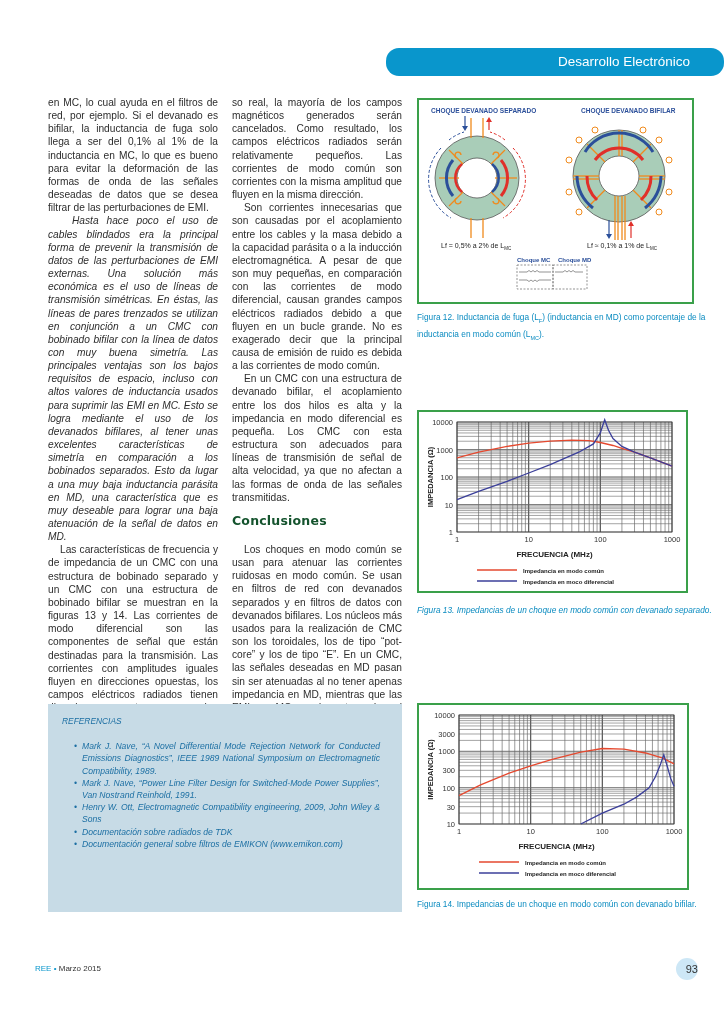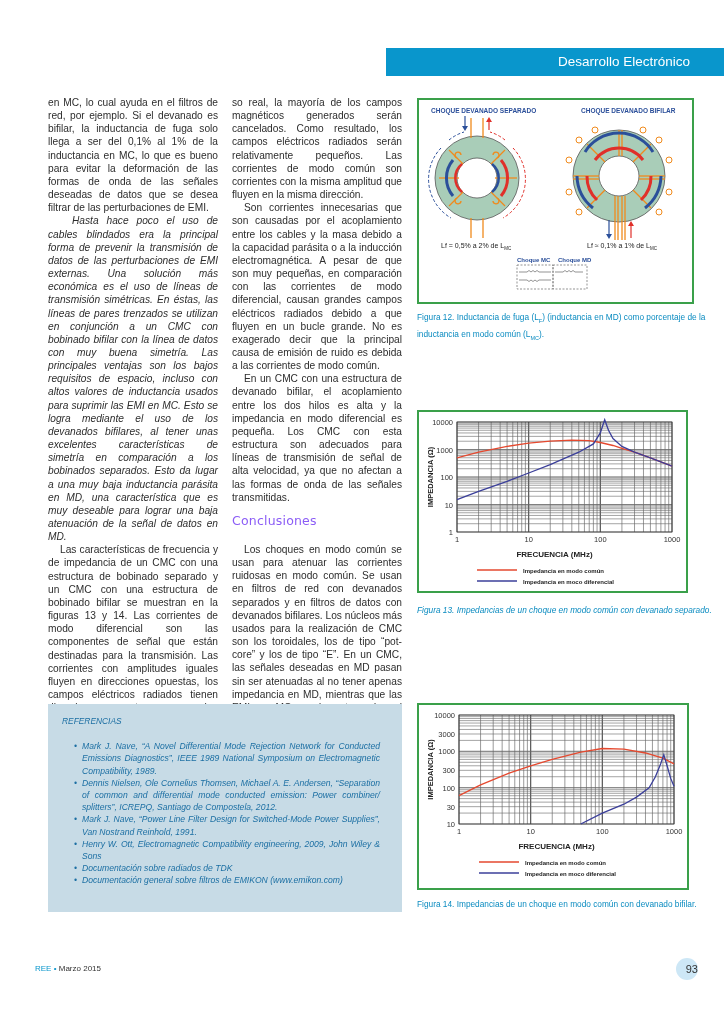--- a/index.html
+++ b/index.html
@@ -1,26 +1,26 @@
 <!DOCTYPE html>
 <html><head>
 <meta charset="utf-8">
 <style>
   html, body { margin:0; padding:0; }
   body { width:724px; height:1024px; background:#ffffff; position:relative; overflow:hidden;
          font-family:"Liberation Sans", sans-serif; color:#2b2b2b; }
   .header-bar { position:absolute; left:386px; top:48px; width:338px; height:28px; background:#0996cc;
-                color:#ffffff; font-size:13.5px; line-height:28px; text-align:right; box-sizing:border-box; padding-right:34px; }
+                color:#ffffff; font-size:13.5px; line-height:28px; text-align:right; box-sizing:border-box; padding-right:34px;border-radius:13px; }
   .col { position:absolute; font-size:10.2px; line-height:13.15px; text-align:justify; color:#2d2d2d; }
   .col p { margin:0; }
   .col p.ind { text-indent:12px; }
   .col p.ind2 { text-indent:24px;font-style:italic; }
   #col1 { left:48px; top:96px; width:170px; }
   #col2 { left:232px; top:96px; width:170px; }
-  .section-title { color:#8b5cf6; font-weight:normal; font-size:12.5px; margin:10px 0 16px 0 !important; letter-spacing:0.2px; font-family:"DejaVu Sans", sans-serif; }
+  .section-title { color:#14532d; font-weight:bold; font-size:12.5px; margin:10px 0 16px 0 !important; letter-spacing:0.2px; font-family:"DejaVu Sans", sans-serif; }
   .endmark { display:inline-block; width:8px; height:9px; background:#222; vertical-align:-1px; margin-left:4px; }
   .refs { position:absolute; left:48px; top:704px; width:354px; height:208px; background:#c7dbe6; box-sizing:border-box; padding:11px 10px 0 14px; color:#1c6fa3; font-style:italic; font-size:8.6px; line-height:12.2px; }
   .refs .title { font-size:8.4px; margin-bottom:13px; }
   .refs ul { list-style:none; margin:12px; padding:0; }
   .refs li { position:relative; padding-left:8px; text-align:justify; margin-bottom:0; }
   .refs li::before { content:"•"; position:absolute; left:0; top:0; }
   .figbox { position:absolute; border:2px solid #3aa04a; box-sizing:border-box; background:#fff; }
   #fig12 { left:417px; top:98px; width:277px; height:206px; }
   #fig13 { left:417px; top:410px; width:271px; height:183px; }
   #fig14 { left:417px; top:703px; width:272px; height:187px; }
@@ -50,21 +50,20 @@
   <p class="ind">Son corrientes innecesarias que son causadas por el acoplamiento entre los cables y la masa debido a la capacidad parásita o a la inducción electromagnética. A pesar de que son muy pequeñas, en comparación con las corrientes de modo diferencial, causan grandes campos eléctricos radiados debido a que fluyen en un bucle grande. No es exagerado decir que la principal causa de emisión de ruido es debida a las corrientes de modo común.</p>
   <p class="ind">En un CMC con una estructura de devanado bifilar, el acoplamiento entre los dos hilos es alta y la impedancia en modo diferencial es pequeña. Los CMC con esta estructura son adecuados para líneas de transmisión de señal de alta velocidad, ya que no afectan a las formas de onda de las señales transmitidas.</p>
   <p class="section-title">Conclusiones</p>
   <p class="ind"><span>Los choques en modo común se usan para atenuar las corrientes ruidosas en modo común. Se usan en filtros de red con devanados separados y en filtros de datos con devanados bifilares. Los núcleos más usados para la realización de CMC son los toroidales, los de tipo “pot-core” y los de tipo “E”. En un CMC, las señales deseadas en MD pasan sin ser atenuadas al no tener apenas impedancia en MD, mientras que las EMI en MC quedan atenuadas al presentar una alta impedancia en MC.</span><span class="endmark"></span></p>
 </div>
 
 <div class="refs">
   <div class="title">REFERENCIAS</div>
   <ul>
     <li>Mark J. Nave, “A Novel Differential Mode Rejection Network for Conducted Emissions Diagnostics”, IEEE 1989 National Symposium on Electromagnetic Compatibility, 1989.</li>
-    <li>Dennis Nielsen, Ole Cornelius Thomsen, Michael A. E. Andersen, “Separation of common and differential mode conducted emission: Power combiner/ splitters”, ICREPQ, Santiago de Compostela, 2012.</li>
     <li>Mark J. Nave, “Power Line Filter Design for Switched-Mode Power Supplies”, Van Nostrand Reinhold, 1991.</li>
     <li>Henry W. Ott, Electromagnetic Compatibility engineering, 2009, John Wiley &amp; Sons</li>
     <li>Documentación sobre radiados de TDK</li>
     <li>Documentación general sobre filtros de EMIKON (www.emikon.com)</li>
   </ul>
 </div>
 
 <div class="figbox" id="fig12">
   <svg width="273" height="202" viewBox="0 0 273 202">
     <text x="12" y="13" font-size="6.5" font-weight="bold" fill="#2b4f9a">CHOQUE DEVANADO SEPARADO</text>

